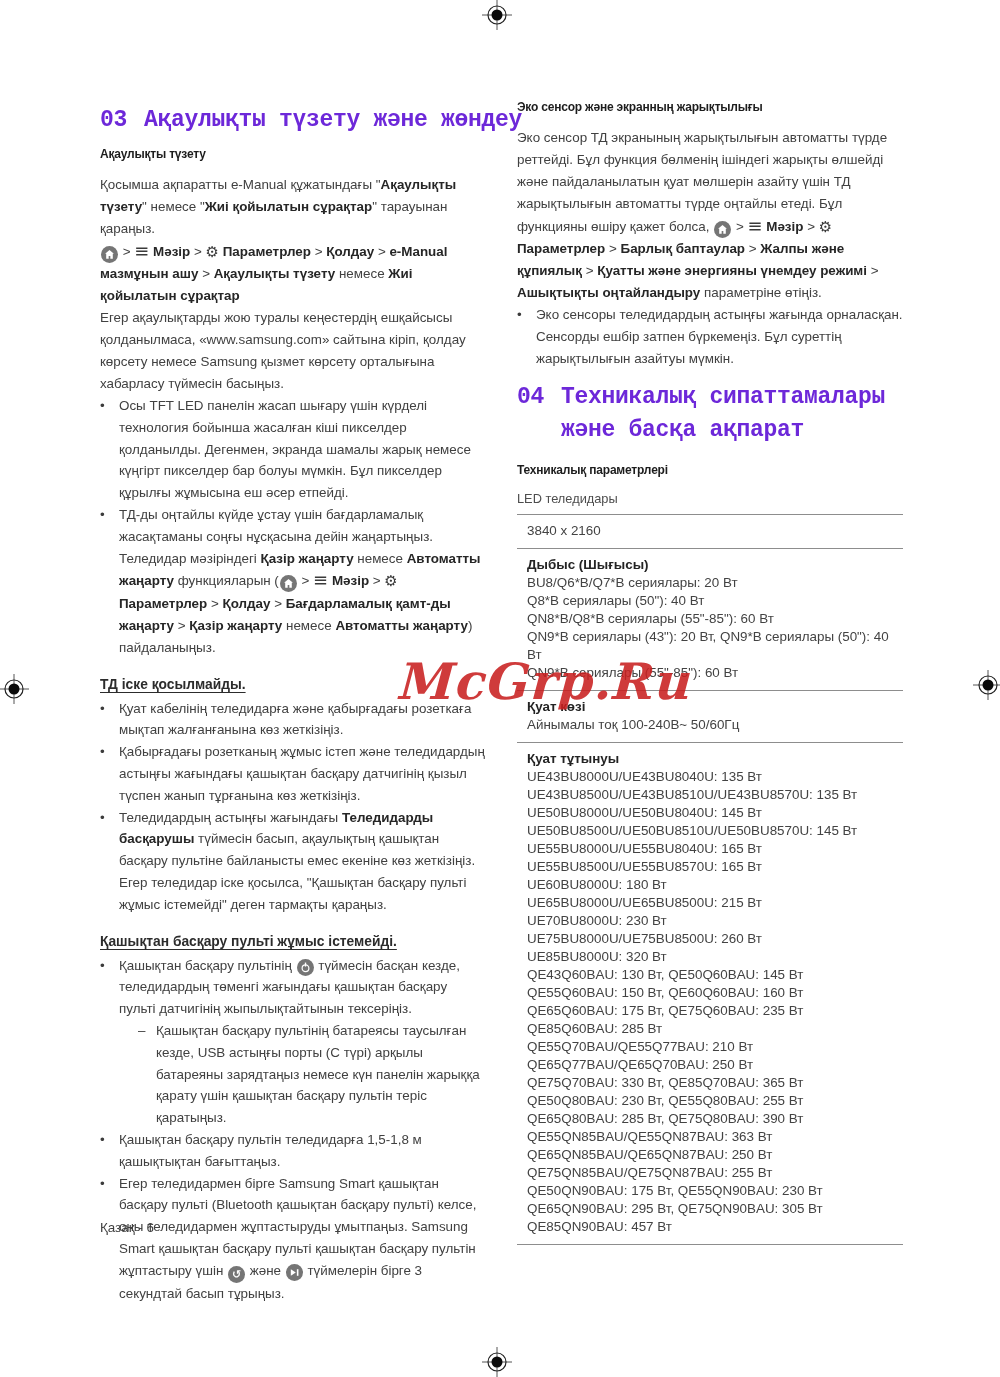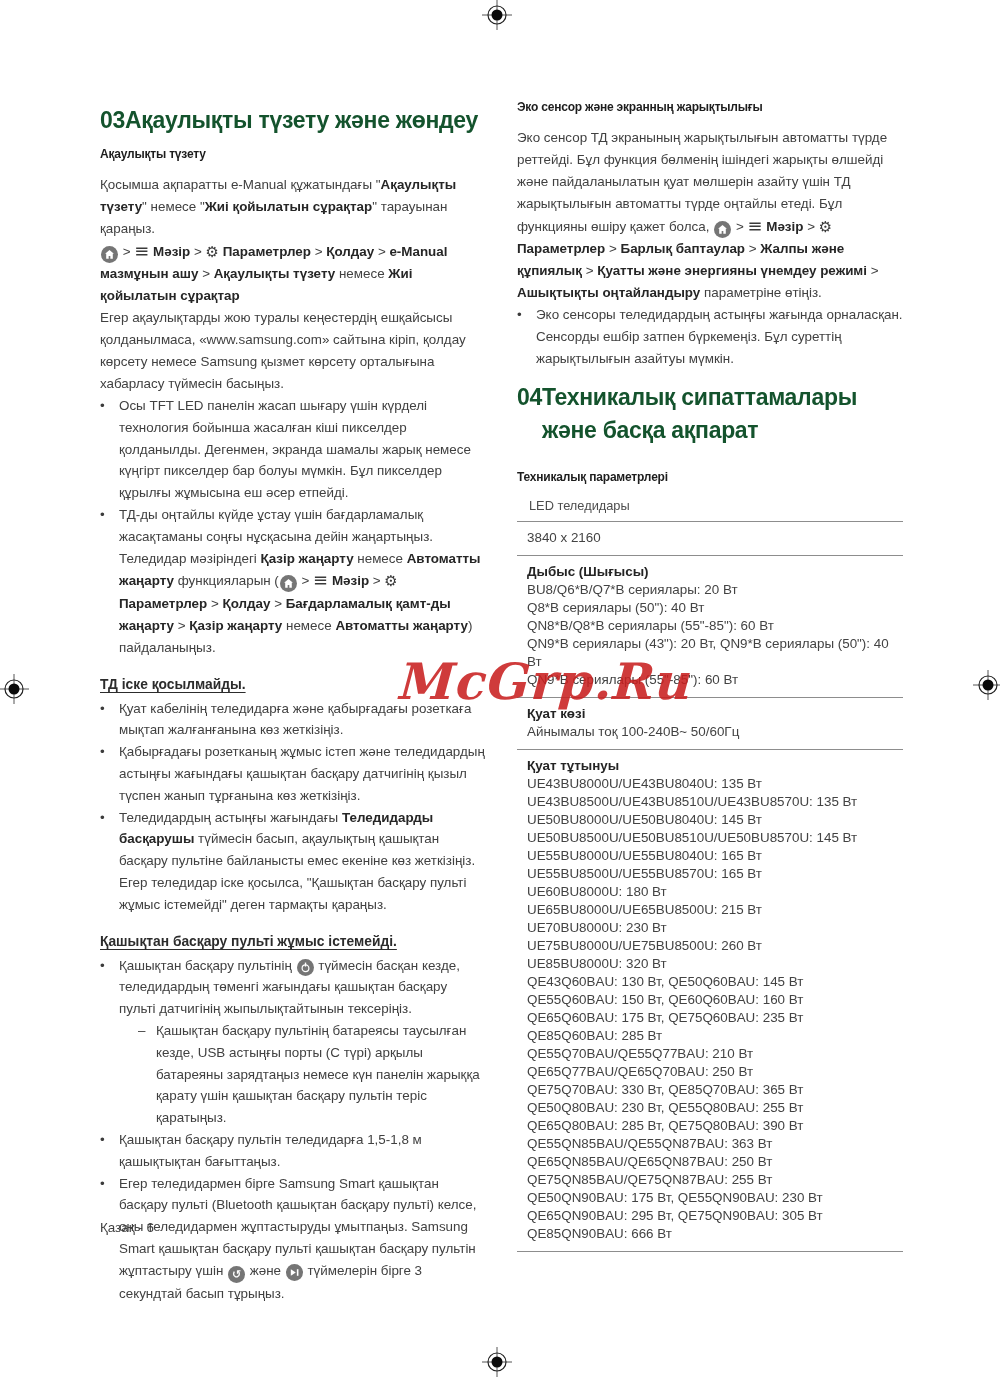--- a/index.html
+++ b/index.html
@@ -6,38 +6,38 @@
   body{
     width:1000px;height:1377px;background:#ffffff;position:relative;
     font-family:"Liberation Sans","DejaVu Sans",sans-serif;color:#414141;
     overflow:hidden;
   }
   .page{position:absolute;inset:0;}
   .col{position:absolute;width:386px;}
   .col-left{left:100px;top:104px;}
   .col-right{left:517px;top:100px;}
 
-  h1.chapter{display:flex;font-size:23px;line-height:33px;color:#14532d;
-    font-weight:700;margin:0 0 10px;letter-spacing:-0.3px;}
+  h1.chapter{display:flex;gap:17px;font-size:23px;line-height:33px;color:#6d28d9;
+    font-weight:700;margin:0 0 10px;letter-spacing:-0.3px;font-family:Liberation Mono, monospace;}
   .col-left h1.chapter{white-space:nowrap;}
   .ch-num{flex:0 0 auto;}
   h2.section{font-size:12px;font-weight:700;color:#1d1d1d;margin:0 0 13px;letter-spacing:-0.2px;}
-  .col-right h1.chapter{margin-top:12px;margin-bottom:23px;}
+  .col-right h1.chapter{margin-top:12px;margin-bottom:16px;}
 
   .body{margin:0;font-size:13.4px;line-height:22px;}
   .b{font-weight:700;color:#262626;}
   .subhead{font-size:13.8px;font-weight:700;color:#2c2c2c;margin:15px 0 2px;
     line-height:22px;text-decoration:underline;text-underline-offset:3px;}
 
   .li{display:flex;font-size:13.4px;line-height:21.8px;}
   .marker{flex:0 0 19px;color:#3c3c3c;}
   .li-sub{display:flex;margin-left:19px;}
   .li-sub .marker{flex:0 0 18px;}
 
-  .spec-label{font-size:12.8px;line-height:18px;color:#4d4d4d;margin:2px 12px 6px;}
+  .spec-label{font-size:12.8px;line-height:18px;color:#4d4d4d;margin:2px 0 6px;}
   .spec-table{border-bottom:1px solid #8d8d8d;}
   .spec-row{border-top:1px solid #8d8d8d;padding:7px 0 8px 10px;}
   .spec-title{font-weight:700;color:#242424;font-size:13.4px;line-height:18px;}
   .spec-line{font-size:13.4px;line-height:18px;color:#434343;}
 
   .cicon{width:17px;height:17px;background:#757575;border-radius:50%;
     display:inline-flex;align-items:center;justify-content:center;
     vertical-align:-3.5px;margin:0 1px;}
   .cicon svg{display:block;}
   .cicon .wglyph{color:#fff;font-size:11px;line-height:11px;font-weight:700;
@@ -236,20 +236,20 @@
           <div class="spec-line">QE55Q70BAU/QE55Q77BAU: 210 Вт</div>
           <div class="spec-line">QE65Q77BAU/QE65Q70BAU: 250 Вт</div>
           <div class="spec-line">QE75Q70BAU: 330 Вт, QE85Q70BAU: 365 Вт</div>
           <div class="spec-line">QE50Q80BAU: 230 Вт, QE55Q80BAU: 255 Вт</div>
           <div class="spec-line">QE65Q80BAU: 285 Вт, QE75Q80BAU: 390 Вт</div>
           <div class="spec-line">QE55QN85BAU/QE55QN87BAU: 363 Вт</div>
           <div class="spec-line">QE65QN85BAU/QE65QN87BAU: 250 Вт</div>
           <div class="spec-line">QE75QN85BAU/QE75QN87BAU: 255 Вт</div>
           <div class="spec-line">QE50QN90BAU: 175 Вт, QE55QN90BAU: 230 Вт</div>
           <div class="spec-line">QE65QN90BAU: 295 Вт, QE75QN90BAU: 305 Вт</div>
-          <div class="spec-line">QE85QN90BAU: 666 Вт</div>
+          <div class="spec-line">QE85QN90BAU: 457 Вт</div>
         </div>
       </div>
   </div>
 
   <div class="watermark">McGrp.Ru</div>
   <div class="footer">Қазақ - 6</div>
 </div>
 
 </body></html>

